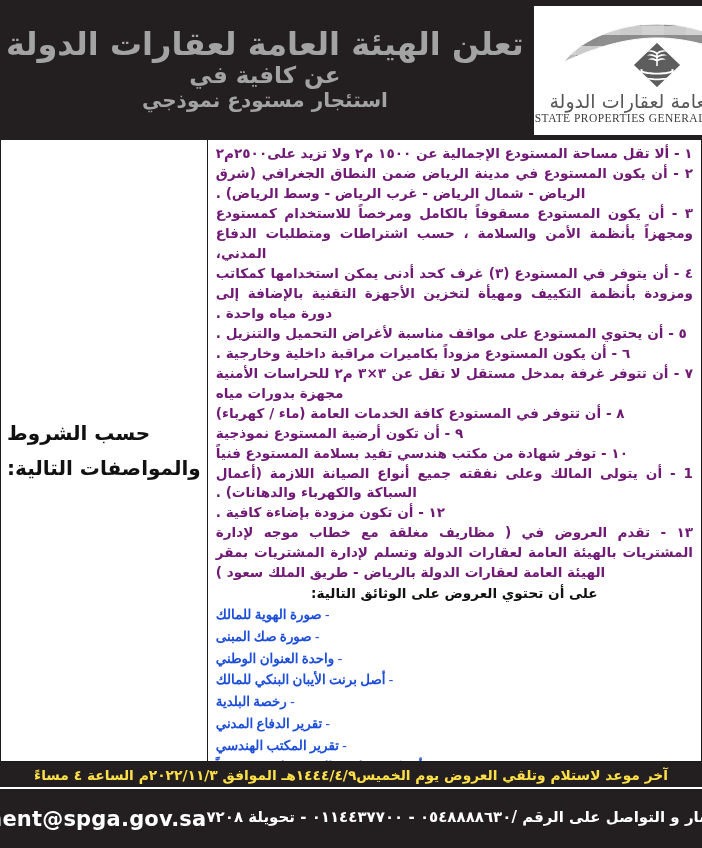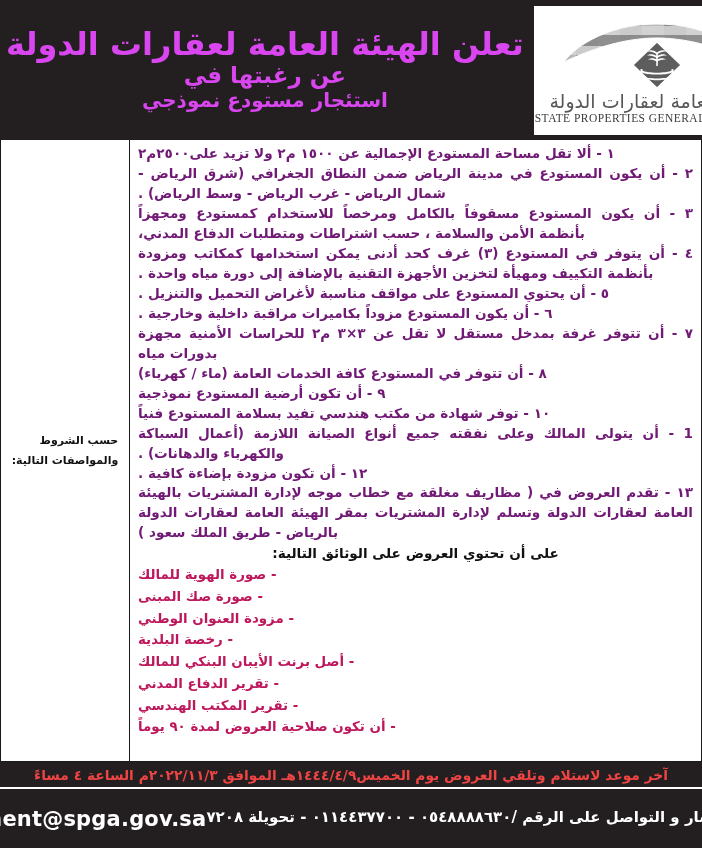--- a/index.html
+++ b/index.html
@@ -33,21 +33,21 @@
   .header-titles {
     flex: 1 1 auto;
     display: flex;
     flex-direction: column;
     align-items: center;
     justify-content: center;
     padding: 4px 10px 6px 6px;
     box-sizing: border-box;
   }
   .title-line {
-    color: #d946ef;
+    color: #a3a3a3;
     font-weight: bold;
     line-height: 1.04;
     text-align: center;
     white-space: nowrap;
     letter-spacing: 0.5px;
   }
   .title-1 { font-size: 32px; margin-bottom: 3px; }
   .title-2 { font-size: 23px; margin-bottom: 2px; }
   .title-3 { font-size: 20px; }
 
@@ -108,24 +108,24 @@
   .sidebar-col {
     flex: 0 0 128px;
     box-sizing: border-box;
     display: flex;
     flex-direction: column;
     align-items: center;
     justify-content: center;
     padding: 6px;
   }
   .sidebar-label {
-    font-size: 11px;
+    font-size: 20px;
     font-weight: bold;
     color: #111;
-    text-align: right;
+    text-align: left;
     line-height: 1.75;
     white-space: nowrap;
   }
 
   
   ol.cond-list, ul.doc-list {
     list-style: none;
     margin: 0;
     padding: 0;
   }
@@ -148,44 +148,45 @@
     font-weight: bold;
     color: #111;
     line-height: 1.47;
     text-align: center;
     direction: rtl;
     margin-top: 1px;
   }
   .doc-item {
     font-size: 13.4px;
     font-weight: bold;
-    color: #be185d;
+    color: #1d4ed8;
     line-height: 1.62;
     text-align: left;
     direction: rtl;
     white-space: nowrap;
+    font-family: Liberation Serif, serif;
   }
   .doc-item.wide {
     white-space: normal;
     text-align: justify;
     text-align-last: left;
   }
 
   
   .footer-deadline {
     background: #231f20;
     height: 27px;
     display: flex;
     align-items: center;
     justify-content: center;
     border-bottom: 2px solid #ffffff;
     box-sizing: border-box;
   }
   .footer-deadline span {
-    color: #ef4444;
+    color: #fde047;
     font-size: 13.8px;
     font-weight: bold;
     white-space: nowrap;
     letter-spacing: 0.2px;
   }
   .footer-contact {
     background: #231f20;
     height: 59px;
     display: flex;
     flex-direction: row;
@@ -213,21 +214,21 @@
 </style>
 </head>
 <body>
 
 <div class="page">
 
   <div class="header">
 
     <div class="header-titles">
       <div class="title-line title-1">تعلن الهيئة العامة لعقارات الدولة</div>
-      <div class="title-line title-2">عن رغبتها في</div>
+      <div class="title-line title-2">عن كافية في</div>
       <div class="title-line title-3">استئجار مستودع نموذجي</div>
     </div>
 
     <div class="logo-box">
       <div class="logo-mark">
         <svg viewBox="0 0 190 72" width="190" height="72" xmlns="http://www.w3.org/2000/svg" aria-hidden="true">
           <defs>
             <clipPath id="fanclip">
               <path d="M95 6 C150 6 182 34 188 44 C150 26 120 20 95 20 C70 20 40 26 2 44 C8 34 40 6 95 6 Z"></path>
             </clipPath>
@@ -295,23 +296,23 @@
         <li class="cond-item"><span class="cond-num">1 -</span> <span>أن يتولى المالك وعلى نفقته جميع أنواع الصيانة اللازمة (أعمال السباكة والكهرباء والدهانات) .</span></li>
         <li class="cond-item"><span class="cond-num">١٢ -</span> <span>أن تكون مزودة بإضاءة كافية .</span></li>
         <li class="cond-item"><span class="cond-num">١٣ -</span> <span>تقدم العروض في ( مظاريف مغلقة مع خطاب موجه لإدارة المشتريات بالهيئة العامة لعقارات الدولة وتسلم لإدارة المشتريات بمقر الهيئة العامة لعقارات الدولة بالرياض - طريق الملك سعود )</span></li>
       </ol>
 
       <div class="doc-intro">على أن تحتوي العروض على الوثائق التالية:</div>
 
       <ul class="doc-list">
         <li class="doc-item">- صورة الهوية للمالك</li>
         <li class="doc-item">- صورة صك المبنى</li>
-        <li class="doc-item">- مزودة العنوان الوطني</li>
+        <li class="doc-item">- واحدة العنوان الوطني</li>
+        <li class="doc-item">- أصل برنت الأيبان البنكي للمالك</li>
         <li class="doc-item">- رخصة البلدية</li>
-        <li class="doc-item">- أصل برنت الأيبان البنكي للمالك</li>
         <li class="doc-item">- تقرير الدفاع المدني</li>
         <li class="doc-item">- تقرير المكتب الهندسي</li>
         <li class="doc-item">- أن تكون صلاحية العروض لمدة ٩٠ يوماً</li>
       </ul>
     </div>
 
     <div class="sidebar-col">
       <div class="sidebar-label">
         <div>حسب الشروط</div>
         <div>والمواصفات التالية:</div>

